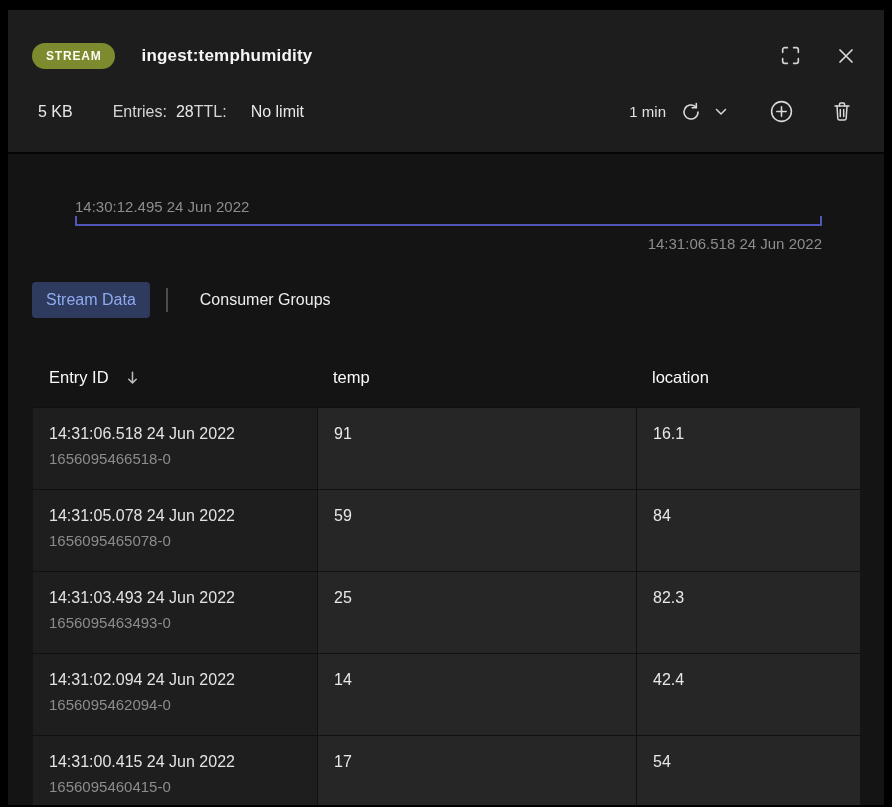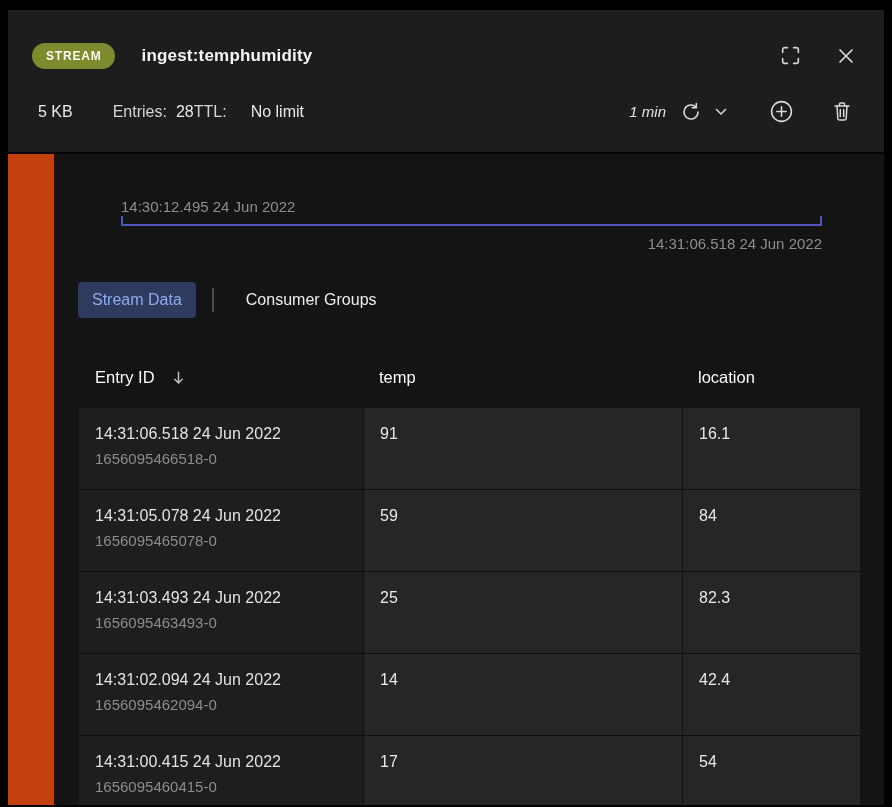--- a/index.html
+++ b/index.html
@@ -2,44 +2,44 @@
 <html><head>
 <meta charset="utf-8">
 <style>
   * { margin:0; padding:0; box-sizing:border-box; }
   html,body{
     width:892px; height:807px; background:#000; overflow:hidden;
     font-family:"Liberation Sans", sans-serif;
   }
   .panel{
     position:absolute; left:8px; top:10px; right:8px; bottom:2px;
-    background:#c2410c; display:flex; flex-direction:column; overflow:hidden;
+    background:#8b5cf6; display:flex; flex-direction:column; overflow:hidden;
   }
   
   .panel-top{ background:#1d1d1d; padding:0 26px 0 24px; border-bottom:2px solid #060606; }
   .header{ display:flex; align-items:center; padding-top:32px; }
   .badge{
     background:#7d8a2e; color:#fdfdf2; font-size:12px; font-weight:700;
     letter-spacing:.8px; padding:6px 14px; border-radius:13px; line-height:14px;
   }
   .title{ margin-left:26px; font-size:17px; font-weight:700; color:#f5f5f5; letter-spacing:.2px; }
   .header-icons{ margin-left:auto; display:flex; align-items:center; gap:30px; }
   .icon-btn{ background:none; border:none; cursor:pointer; display:flex; align-items:center; justify-content:center; padding:2px; }
   .meta-row{ display:flex; align-items:center; padding:28px 4px 26px 6px; font-size:16px; color:#e8e8e8; }
   .meta-size{ margin-right:40px;text-align:right; }
   .meta-item{ display:flex; gap:9px; }
   .meta-label{ color:#d6d6d6; }
   .meta-ttl{ display:flex; gap:24px; margin-right:0; }
   .meta-right{ margin-left:auto; display:flex; align-items:center; }
-  .refresh-group{ display:flex; align-items:center; margin-right:38px;font-style:italic; }
+  .refresh-group{ display:flex; align-items:center; margin-right:38px; }
   .refresh-label{ font-size:15px; color:#e2e2e2; margin-right:12px; }
   .chev{ margin-left:9px; display:flex; align-items:center; }
   .add-btn{ margin-right:34px; }
   
-  .panel-body{ flex:1; background:#141414; overflow:hidden;margin-left:46px; }
+  .panel-body{ flex:1; background:#141414; overflow:hidden; }
   .timeline{ margin:44px 62px 0 67px; }
   .timeline-start{ color:#8d8d8d; font-size:15px; margin-bottom:9px; }
   .timeline-track{ position:relative; height:2px; background:#5157b8; }
   .timeline-track::before, .timeline-track::after{
     content:""; position:absolute; top:-8px; width:2px; height:10px; background:#5157b8;
   }
   .timeline-track::before{ left:0; }
   .timeline-track::after{ right:0; }
   .timeline-end{ color:#8d8d8d; font-size:15px; text-align:right; margin-top:9px; }
   

